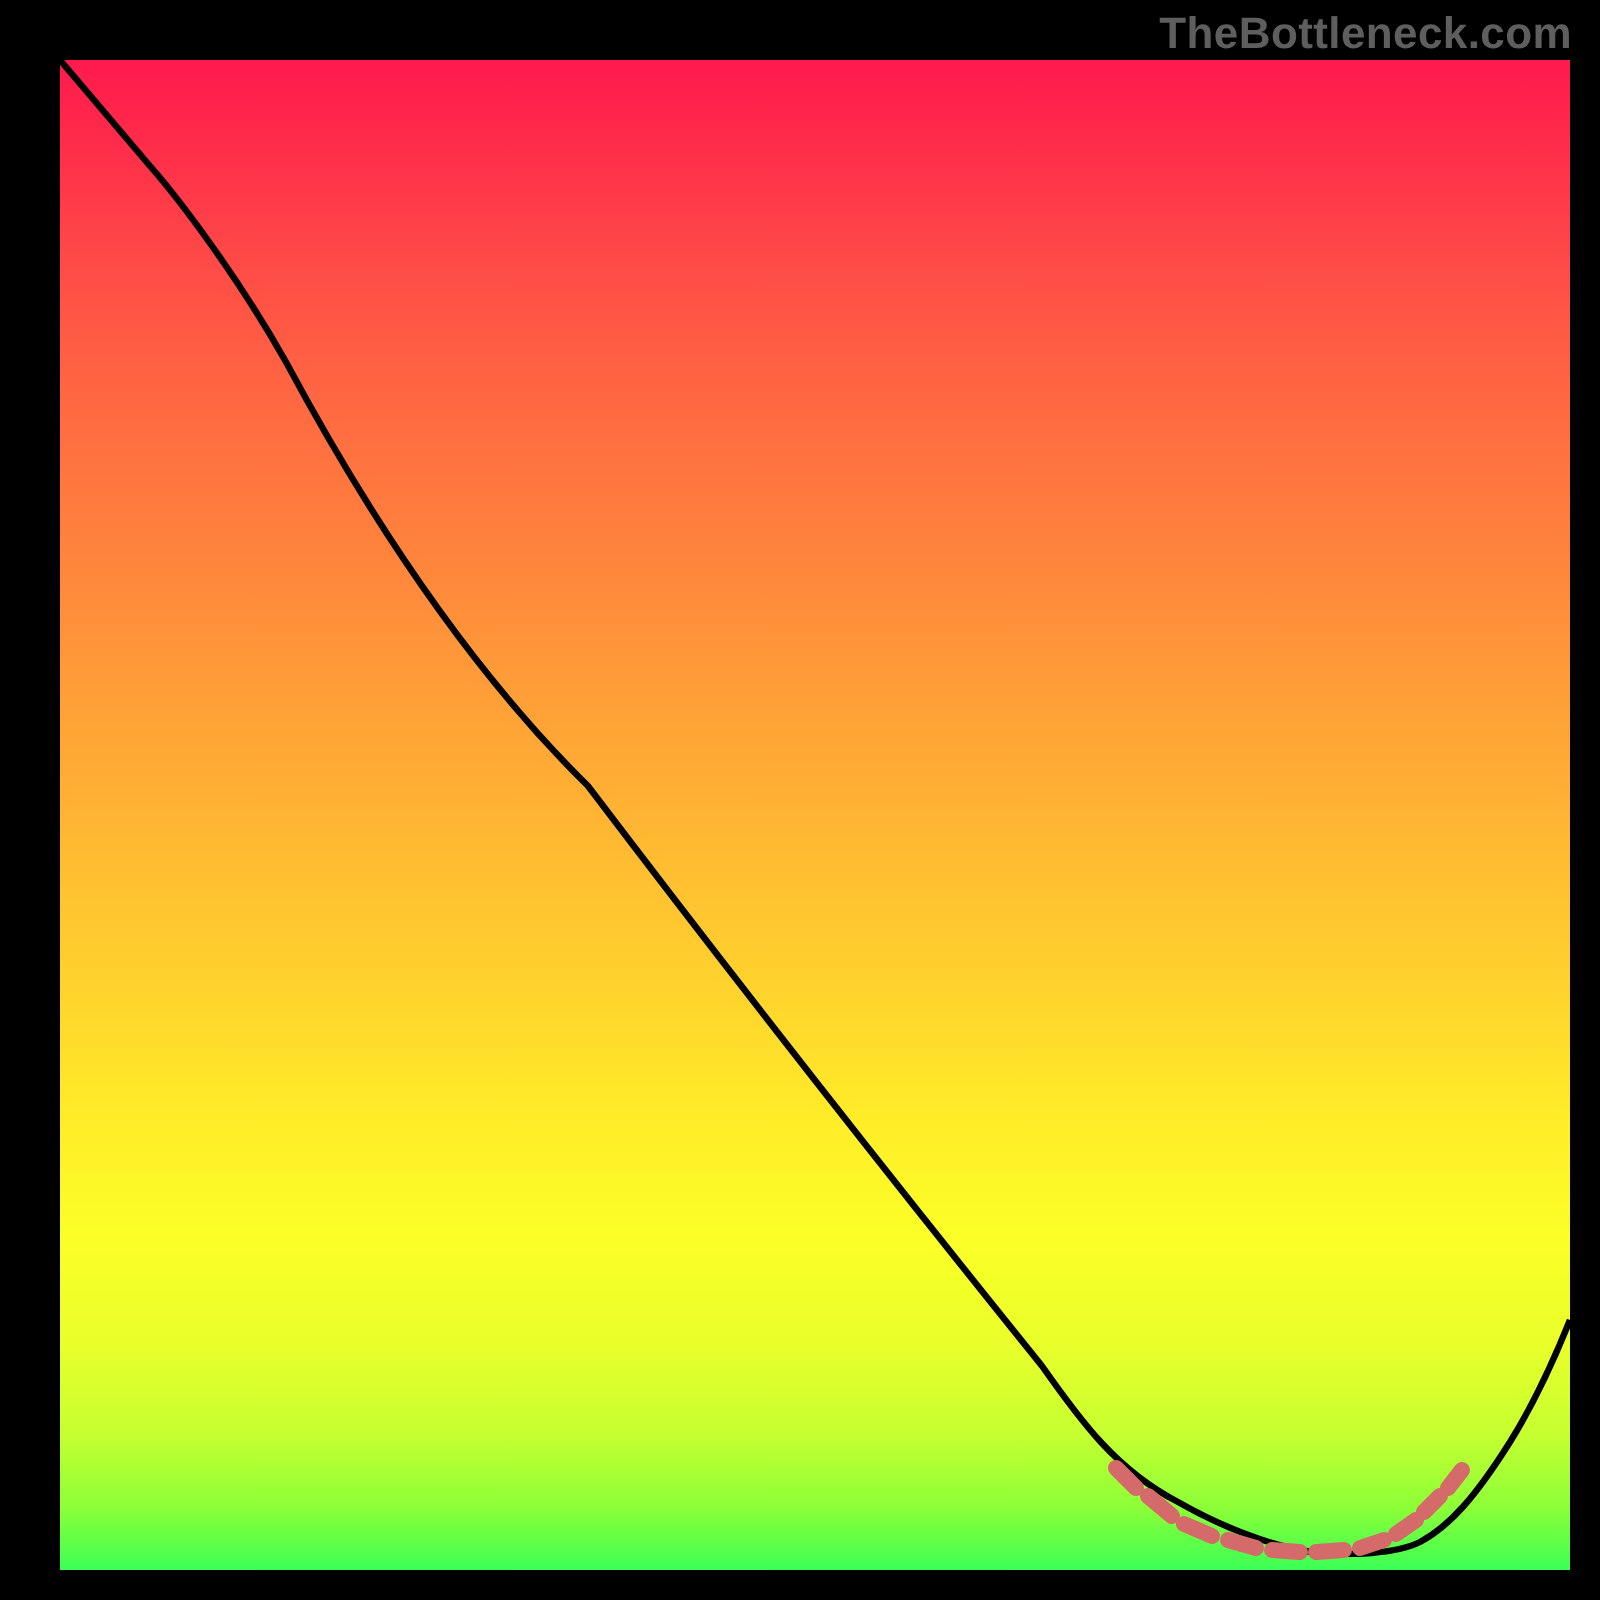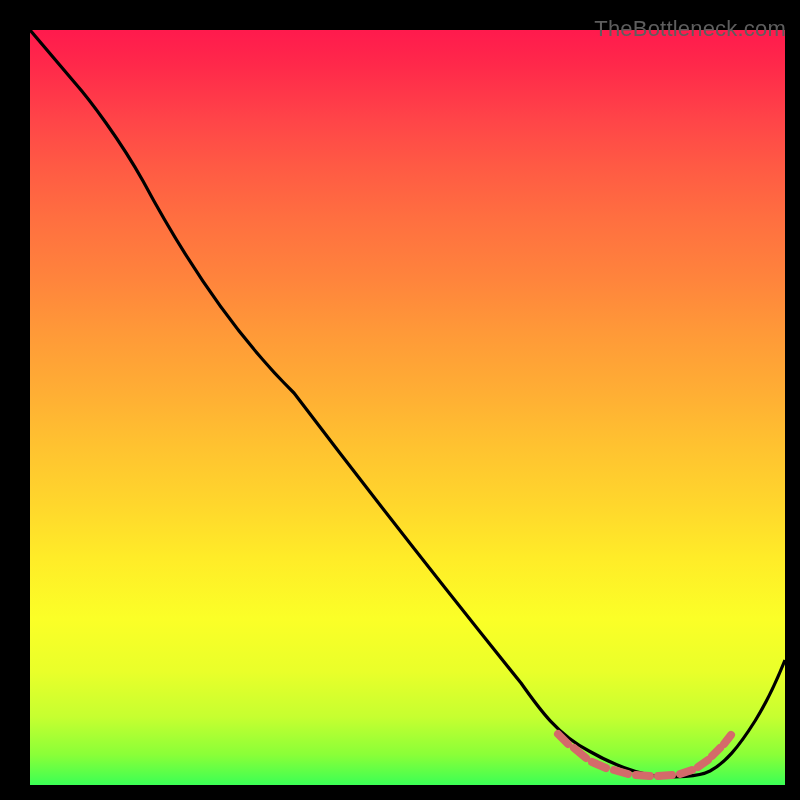--- a/index.html
+++ b/index.html
@@ -12,25 +12,25 @@
     font-family: Arial, Helvetica, sans-serif;
   }
   .frame {
     position: relative;
     width: 800px;
     height: 800px;
     background: #000;
   }
   .watermark {
     position: absolute;
-    top: 16px;
+    top: 4px;
     right: 14px;
     color: #5e5e5e;
     font-size: 22px;
-    font-weight: 400;
+    font-weight: 700;
     letter-spacing: 0.2px;
     z-index: 5;
   }
   .plot-area {
     position: absolute;
     left: 30px;
     top: 30px;
     width: 755px;
     height: 755px;
     background: linear-gradient(to bottom,

